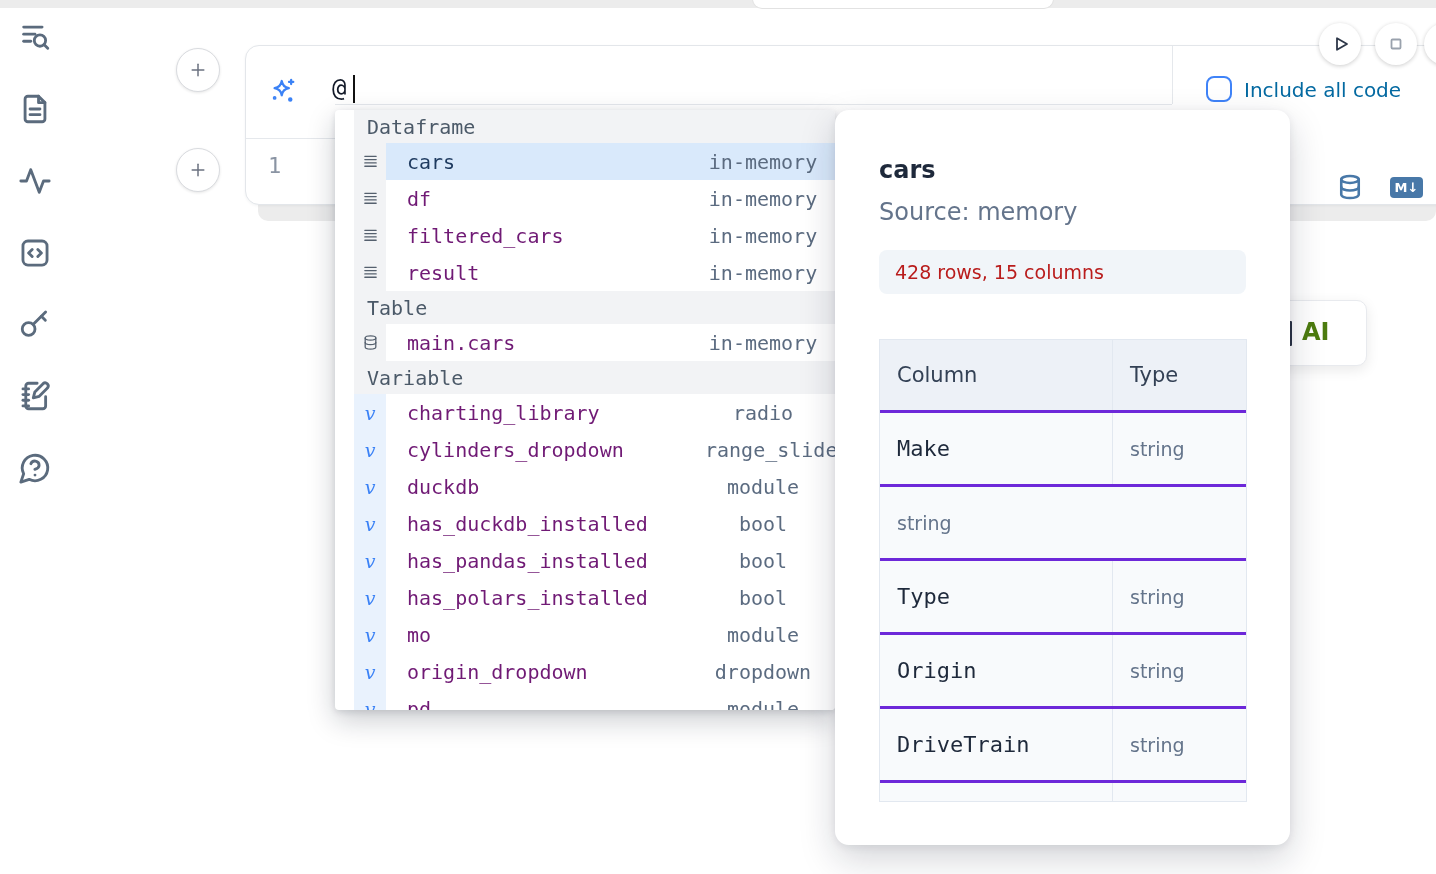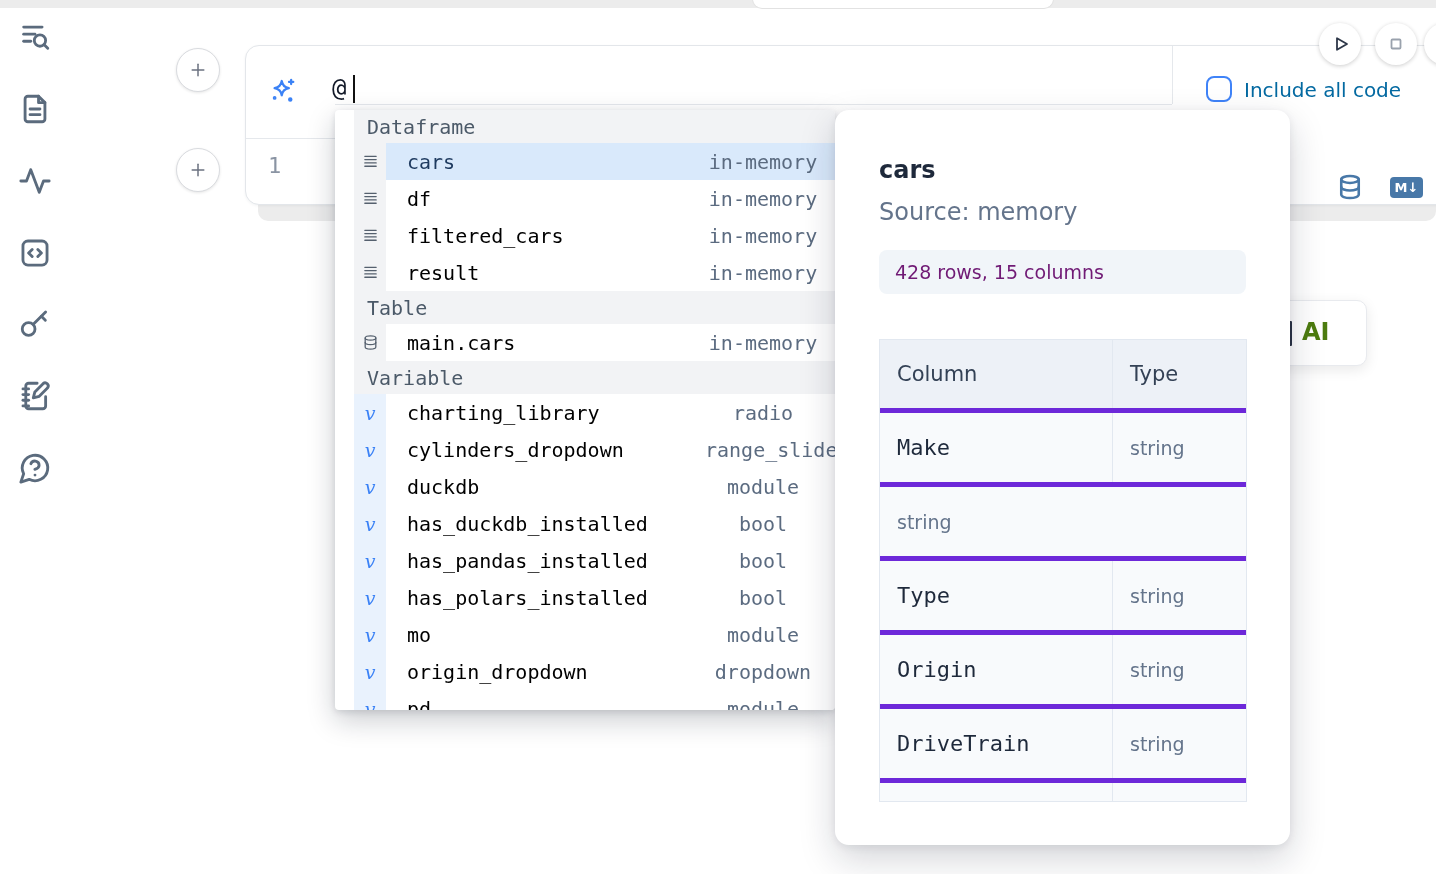--- a/index.html
+++ b/index.html
@@ -69,37 +69,37 @@
   }
   .ac-head { height:33px; background:#f2f3f5; color:#4b5968; display:flex; align-items:center; padding-left:13px; }
   .ac-row { height:37px; display:flex; align-items:center; position:relative; background:#fff; }
   .ac-row.sel .row-main { background:#d9e9fb; }
   .gut { width:32px; height:100%; background:#f2f3f5; flex:0 0 32px;
     display:flex; align-items:center; justify-content:center; color:#55606e; }
   .gut.gut-v { background:#e9f2fd; color:#3b82f6; }
   .gut svg { width:17px; height:17px; }
   .var-glyph { font-family:"DejaVu Serif", serif; font-style:italic; font-size:19px; color:#3b82f6; }
   .row-main { flex:1; height:100%; display:flex; align-items:center; padding:0 14px 0 21px; }
-  .nm { color:#000000; white-space:nowrap; }
+  .nm { color:#701a75; white-space:nowrap; }
   .sel .nm { color:#1e3a5f; }
   .tp { margin-left:auto; width:116px; text-align:center; white-space:nowrap; color:#5b6b80; }
 
   
   .panel {
     position:absolute; left:835px; top:110px; width:455px; height:735px; background:#fff;
     border-radius:14px; box-shadow:0 14px 36px rgba(15,23,42,.18), 0 2px 8px rgba(15,23,42,.08);
     z-index:20; padding:44px 44px 0 44px;
   }
   .panel-title { font-size:24px; font-weight:bold; color:#1e293b; margin-top:2px; }
   .panel-source { font-size:24px; color:#64748b; margin-top:14px; }
   .panel-badge { margin-top:24px; height:44px; background:#f1f5f9; border-radius:8px;
-    display:flex; align-items:center; padding-left:16px; font-size:19px; color:#701a75; }
+    display:flex; align-items:center; padding-left:16px; font-size:19px; color:#b91c1c; }
   .panel-table { margin-top:45px; width:368px; height:463px; overflow:hidden;
     border:1px solid #e2e8f0; }
-  .pt-row { display:flex; border-bottom:5px solid #6d28d9; }
+  .pt-row { display:flex; border-bottom:3px solid #6d28d9; }
   .pt-row:last-child { border-bottom:none; }
   .pt-h { height:73px; background:#edf1f7; }
   .pt-b { height:74px; background:#f8fafc; }
   .pt-c1 { width:233px; border-right:1px solid #e2e8f0; display:flex; align-items:center; padding-left:17px; }
   .pt-c2 { flex:1; display:flex; align-items:center; padding-left:17px; }
   .pt-h .pt-c1, .pt-h .pt-c2 { font-size:21px; color:#334155; }
   .pt-b .pt-c1 { font-size:22px; color:#1e293b; }
   .pt-b .pt-c2 { font-size:19px; color:#64748b; }
 
   

